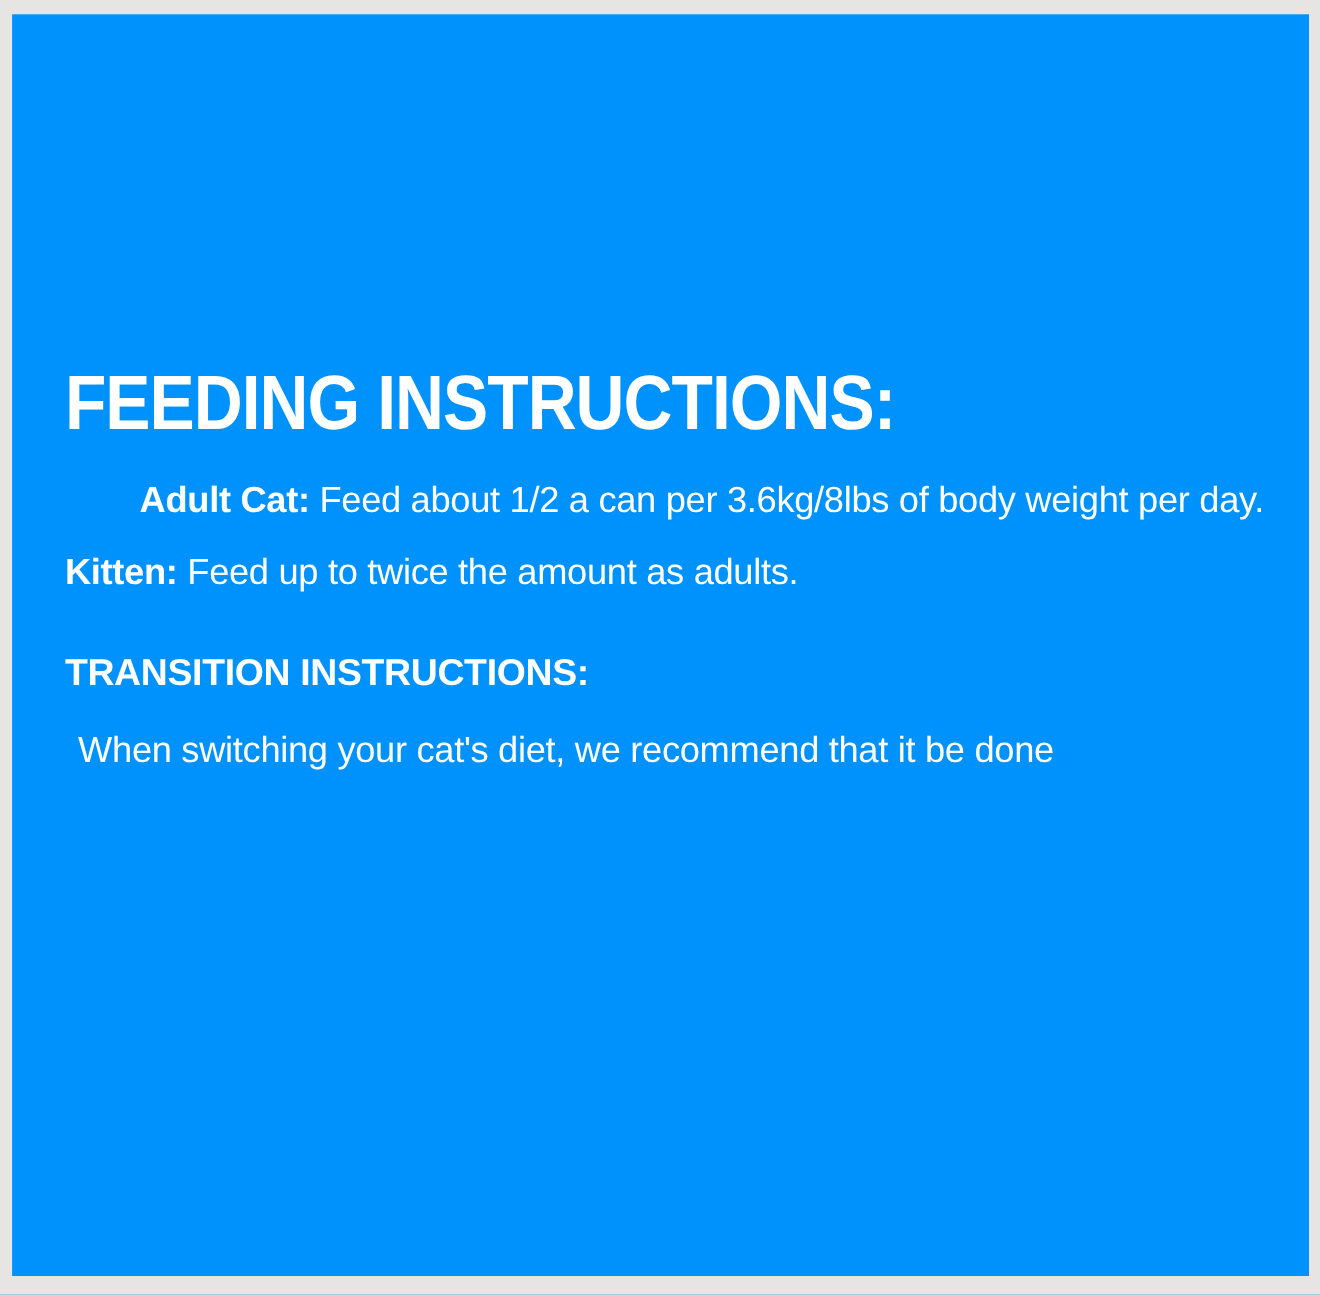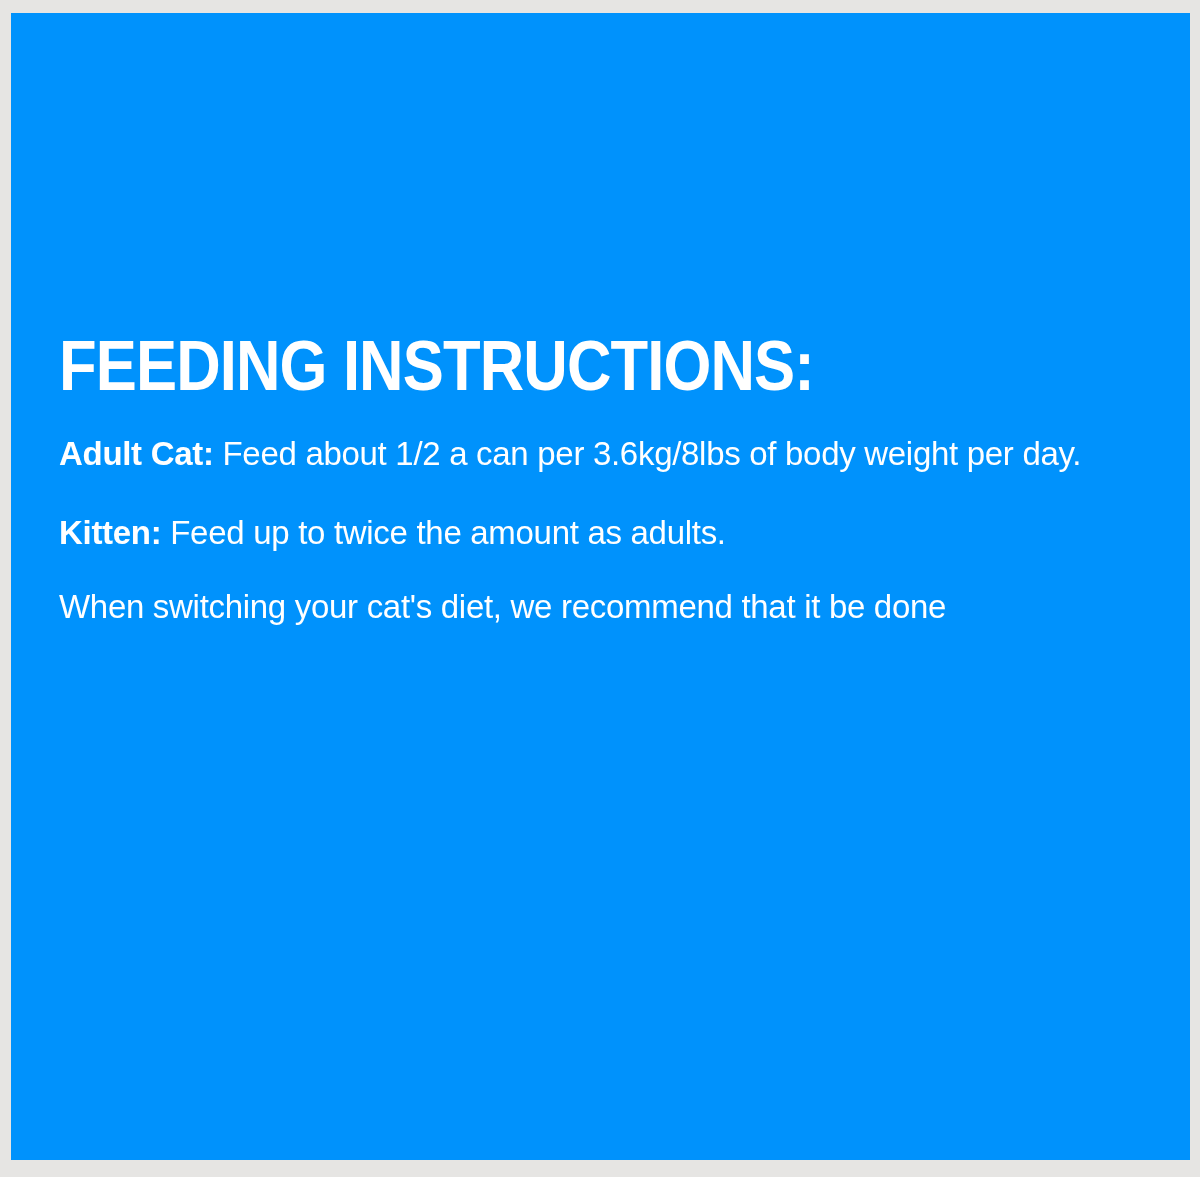--- a/index.html
+++ b/index.html
@@ -41,42 +41,44 @@
   }
   .feeding-line {
     margin-top: 0;
     font-size: 33px;
     line-height: 33px;
     white-space: nowrap;
     letter-spacing: -0.3px;
   }
   .feeding-line.first {
     margin-top: 36px;
+    text-align: right;
   }
   .feeding-line + .feeding-line {
-    margin-top: 46px;
+    margin-top: 33px;
   }
   .feeding-line .label {
     font-weight: bold;
   }
   .transition-title {
     margin-top: 59px;
     font-size: 34px;
     font-weight: bold;
     line-height: 34px;
     letter-spacing: -0.3px;
   }
   .transition-body {
     margin-top: 15px;
     font-size: 33px;
     line-height: 50px;
     letter-spacing: -0.3px;
   }
   .transition-body .line {
     white-space: nowrap;
+    margin-left: 12px;
   }
 </style>
 </head>
 <body>
 
 <div class="frame">
   <div class="panel">
 
     <h1 class="main-title">FEEDING INSTRUCTIONS:</h1>
 
@@ -84,19 +86,20 @@
       <span class="label">Adult Cat:</span>
       <span class="text">Feed about 1/2 a can per 3.6kg/8lbs of body weight per day.</span>
     </p>
 
     <p class="feeding-line">
       <span class="label">Kitten:</span>
       <span class="text">Feed up to twice the amount as adults.</span>
     </p>
 
 
+    <h2 class="transition-title">TRANSITION INSTRUCTIONS:</h2>
 
     <div class="transition-body">
       <div class="line">When switching your cat's diet, we recommend that it be done</div>
     </div>
 
   </div>
 </div>
 
 </body></html>

